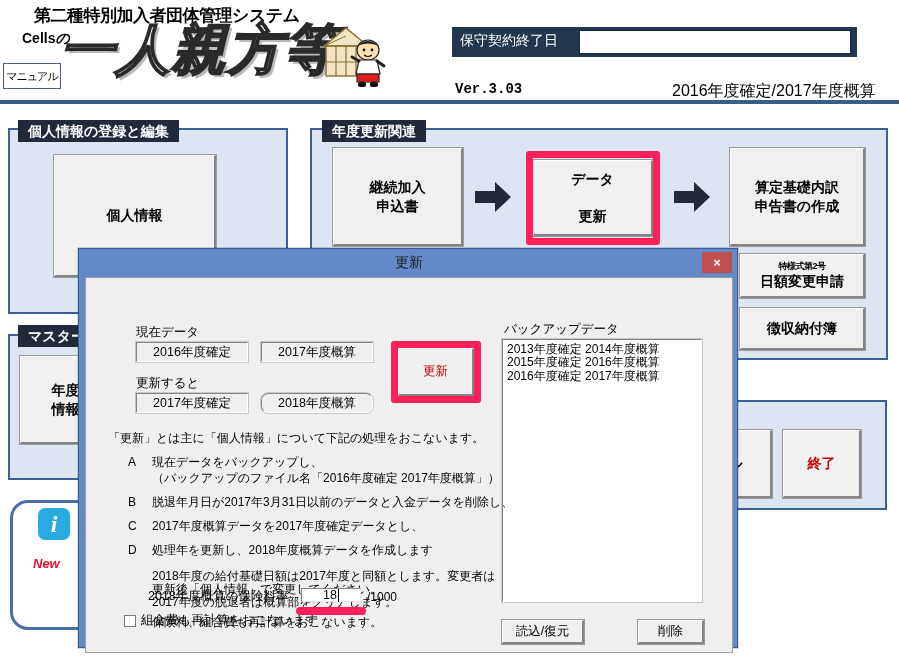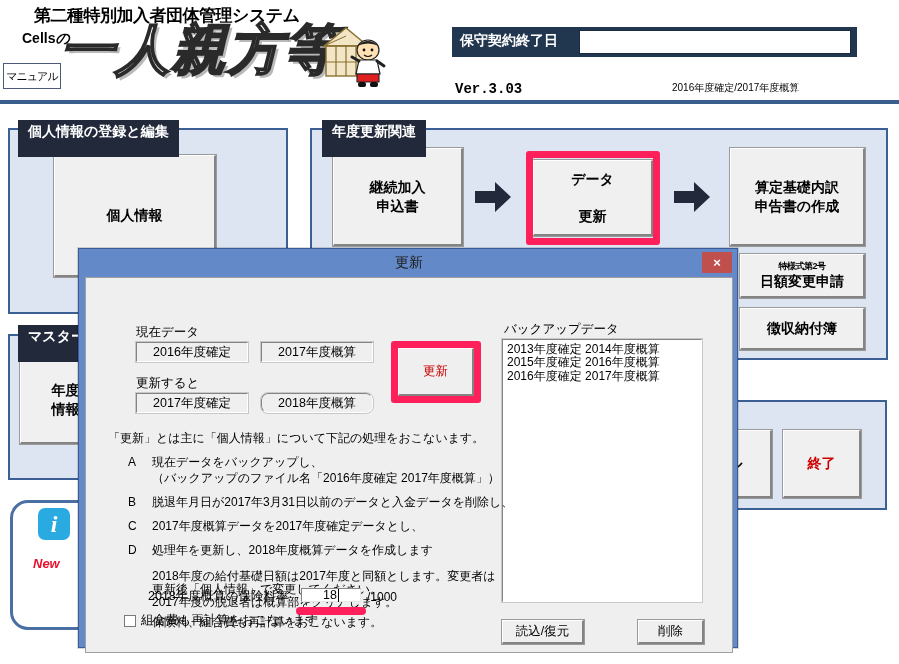--- a/index.html
+++ b/index.html
@@ -45,53 +45,53 @@
   
   .mascot { position:absolute; left:318px; top:24px; width:72px; height:66px; }
 
   
   .maint-wrap {
     position:absolute; left:452px; top:27px; width:405px; height:30px;
     background:#21364f;
   }
   .maint-label {
     position:absolute; left:8px; top:5px;
-    color:#fff; font-size:14px; font-weight:bold; letter-spacing:0px;
+    color:#fff; font-size:14px; font-weight:normal; letter-spacing:0px;
   }
   .maint-input {
     position:absolute; left:127px; top:3px; width:272px; height:24px;
     background:#fff; border:1px solid #1b2a3d;
   }
 
   .ver {
     position:absolute; left:455px; top:81px;
     font-size:14px; font-weight:bold;
     font-family:"Liberation Mono","DejaVu Sans Mono",monospace;
     color:#000;
   }
   .fyear {
     position:absolute; left:672px; top:81px;
-    font-size:10px; color:#000; white-space:nowrap;
+    font-size:16px; color:#000; white-space:nowrap;
   }
   .hdr-rule {
     position:absolute; left:0; top:100px; width:899px; height:4px;
     background:#3a5e8c;
   }
 
   
   .panel {
     position:absolute;
     background:#dde5f2;
     border:2px solid #3c6094;
   }
   .panel-title {
     position:absolute;
     background:#21293b; color:#fff;
     font-size:14px; font-weight:bold;
-    padding:3px 10px 16px 10px;
+    padding:3px 10px 1px 10px;
     white-space:nowrap; letter-spacing:0px;
     z-index:5;
   }
 
   
   .btn3d {
     position:absolute;
     background:#f0f0f0;
     border-top:1px solid #ffffff;
     border-left:1px solid #ffffff;

